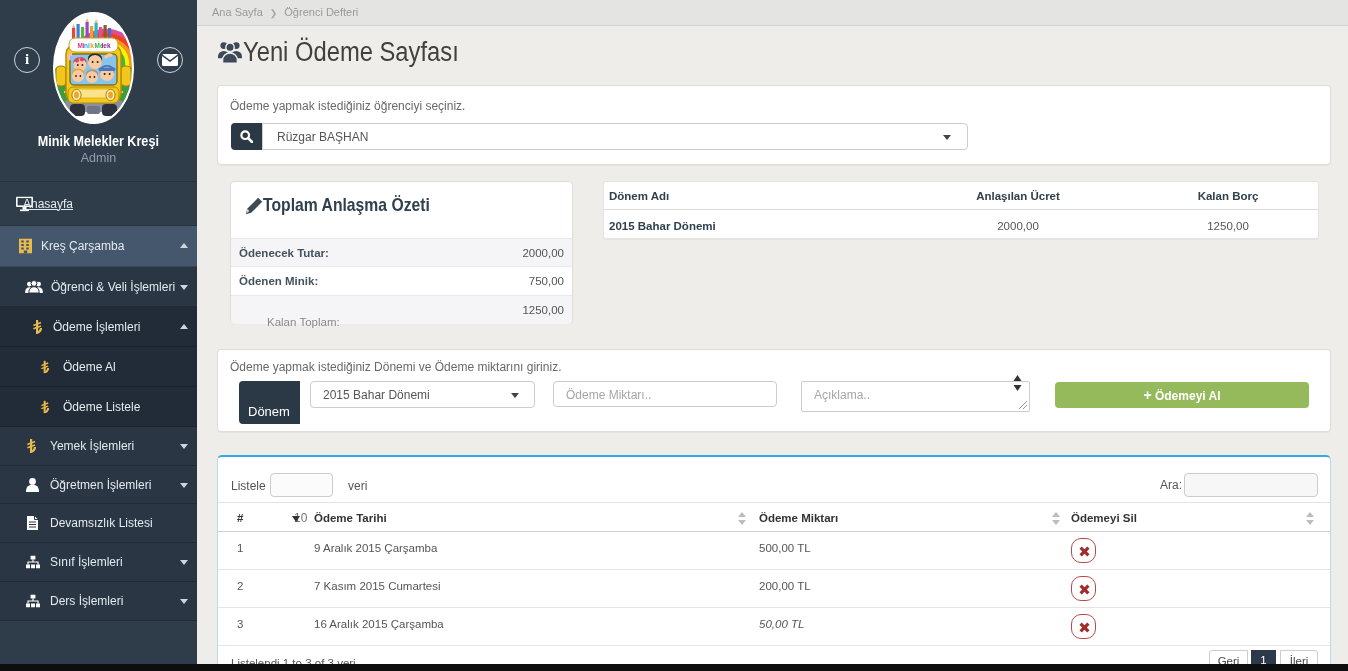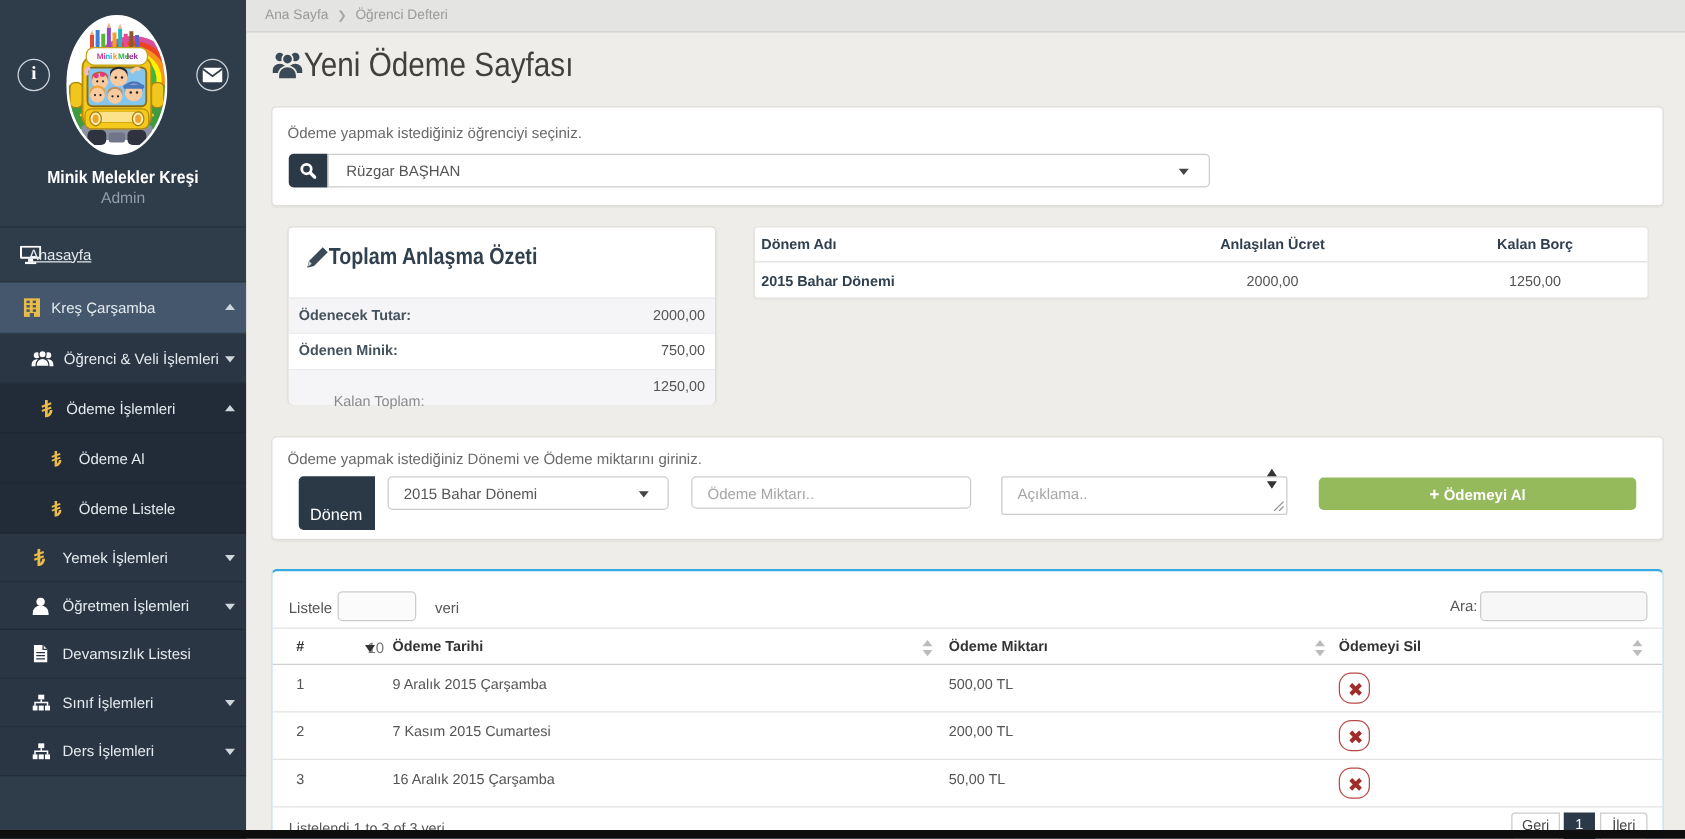--- a/index.html
+++ b/index.html
@@ -413,21 +413,21 @@
       <span style="position:absolute;left:541px;top:10px;">200,00 TL</span>
       <span class="xbtn" style="left:853px;top:6px;">
           <svg width="13" height="13" viewBox="0 0 13 13">
             <path d="M2.6,2.6 L10.4,10.4 M10.4,2.6 L2.6,10.4" stroke="#a02d29" stroke-width="3.2" stroke-linecap="butt"></path>
           </svg>
         </span>
     </div>
     <div class="trow" style="top:151px;height:38px;border-bottom:1px solid #e4e4e4;">
       <span style="position:absolute;left:19px;top:10px;">3</span>
       <span style="position:absolute;left:96px;top:10px;">16 Aralık 2015 Çarşamba</span>
-      <span style="position:absolute;left:541px;top:10px;">50,00 TL</span>
+      <span style="position:absolute;left:541px;top:10px;font-style:italic;">50,00 TL</span>
       <span class="xbtn" style="left:853px;top:6px;">
           <svg width="13" height="13" viewBox="0 0 13 13">
             <path d="M2.6,2.6 L10.4,10.4 M10.4,2.6 L2.6,10.4" stroke="#a02d29" stroke-width="3.2" stroke-linecap="butt"></path>
           </svg>
         </span>
     </div>
     <div style="position:absolute;left:13px;top:200px;font-size:11.5px;color:#555;">Listelendi 1 to 3 of 3 veri</div>
 
     <div style="position:absolute;left:991px;top:193px;width:39px;height:23px;border:1px solid #ccc;background:#fff;text-align:center;font-size:11.5px;color:#444;line-height:21px;border-radius:3px 0 0 3px;">Geri</div>
     <div style="position:absolute;left:1033px;top:193px;width:25px;height:23px;background:#2b3948;text-align:center;font-size:11.5px;color:#fff;line-height:21px;">1</div>

